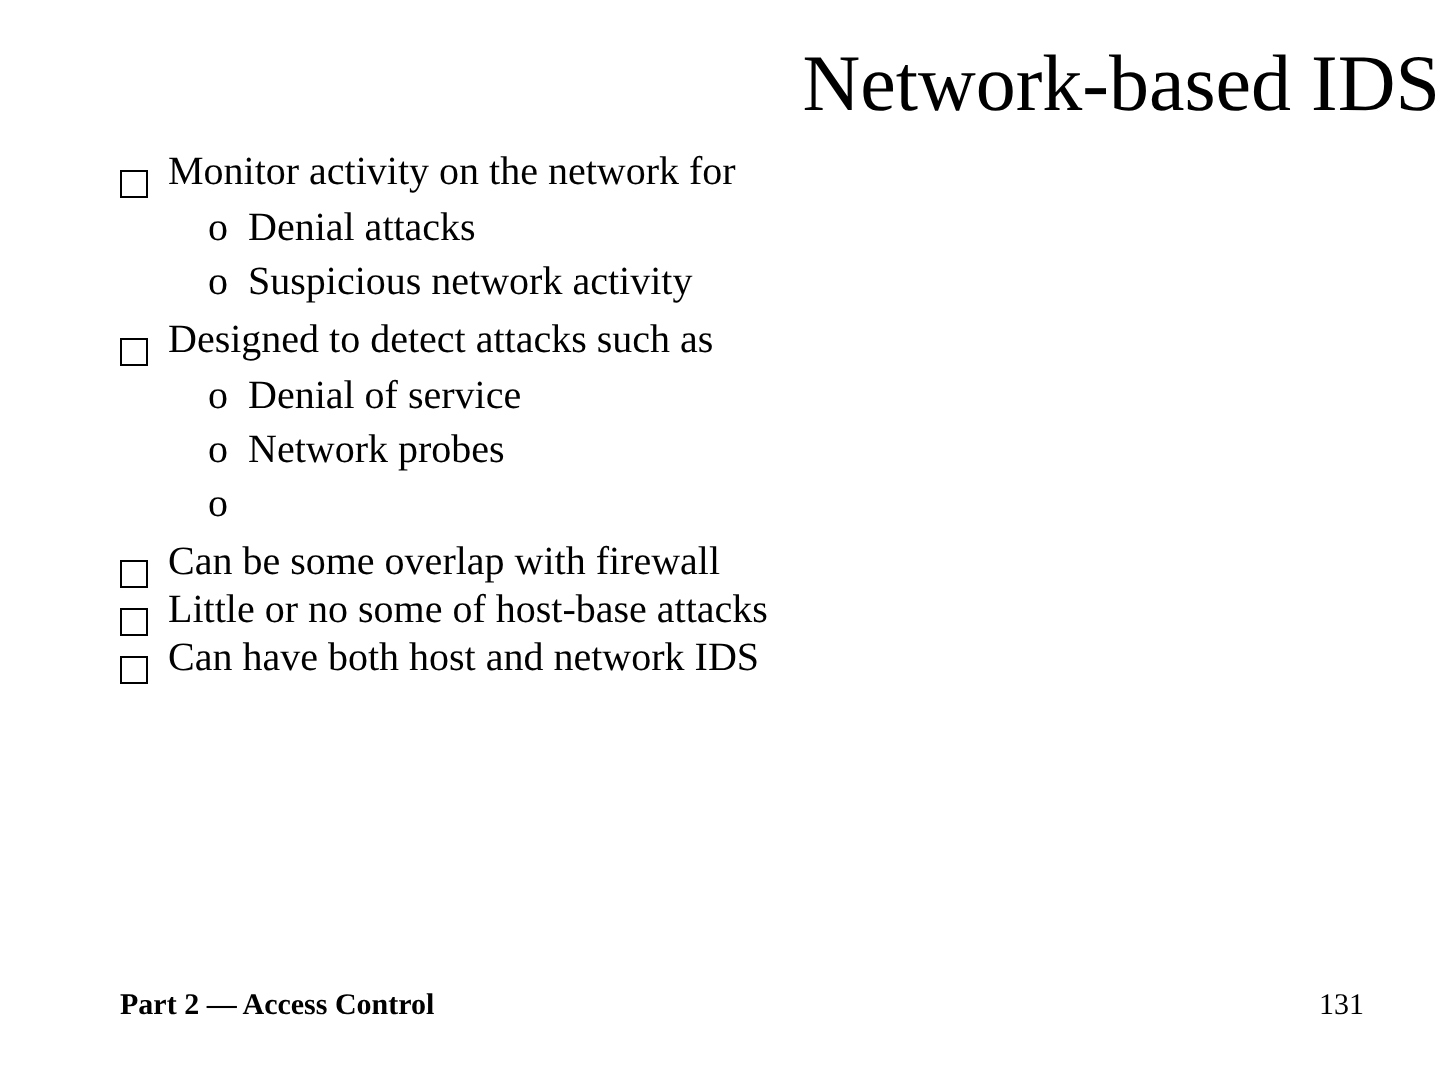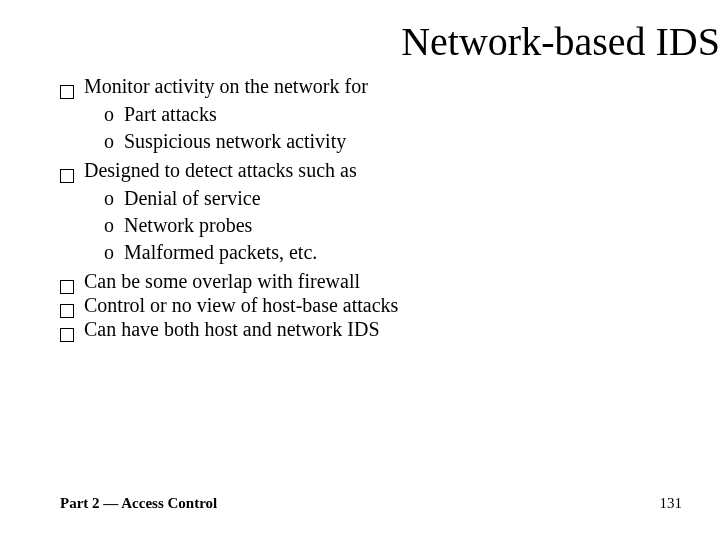--- a/index.html
+++ b/index.html
@@ -74,21 +74,21 @@
 
 <div class="content">
 
   <div class="top-item">
     <span class="square"></span>
     <span>Monitor activity on the network for</span>
   </div>
   <div class="sub-list">
     <div class="sub-item">
       <span class="o-bullet">o</span>
-      <span>Part attacks</span>
+      <span>Denial attacks</span>
     </div>
     <div class="sub-item">
       <span class="o-bullet">o</span>
       <span>Suspicious network activity</span>
     </div>
   </div>
 
   <div class="top-item">
     <span class="square"></span>
     <span>Designed to detect attacks such as</span>
@@ -97,32 +97,31 @@
     <div class="sub-item">
       <span class="o-bullet">o</span>
       <span>Denial of service</span>
     </div>
     <div class="sub-item">
       <span class="o-bullet">o</span>
       <span>Network probes</span>
     </div>
     <div class="sub-item">
       <span class="o-bullet">o</span>
-      <span>Malformed packets, etc.</span>
     </div>
   </div>
 
   <div class="top-item">
     <span class="square"></span>
     <span>Can be some overlap with firewall</span>
   </div>
 
   <div class="top-item">
     <span class="square"></span>
-    <span>Control or no view of host-base attacks</span>
+    <span>Little or no some of host-base attacks</span>
   </div>
 
   <div class="top-item">
     <span class="square"></span>
     <span>Can have both host and network IDS</span>
   </div>
 
 </div>
 
 <div class="footer-left">Part 2 — Access Control</div>

